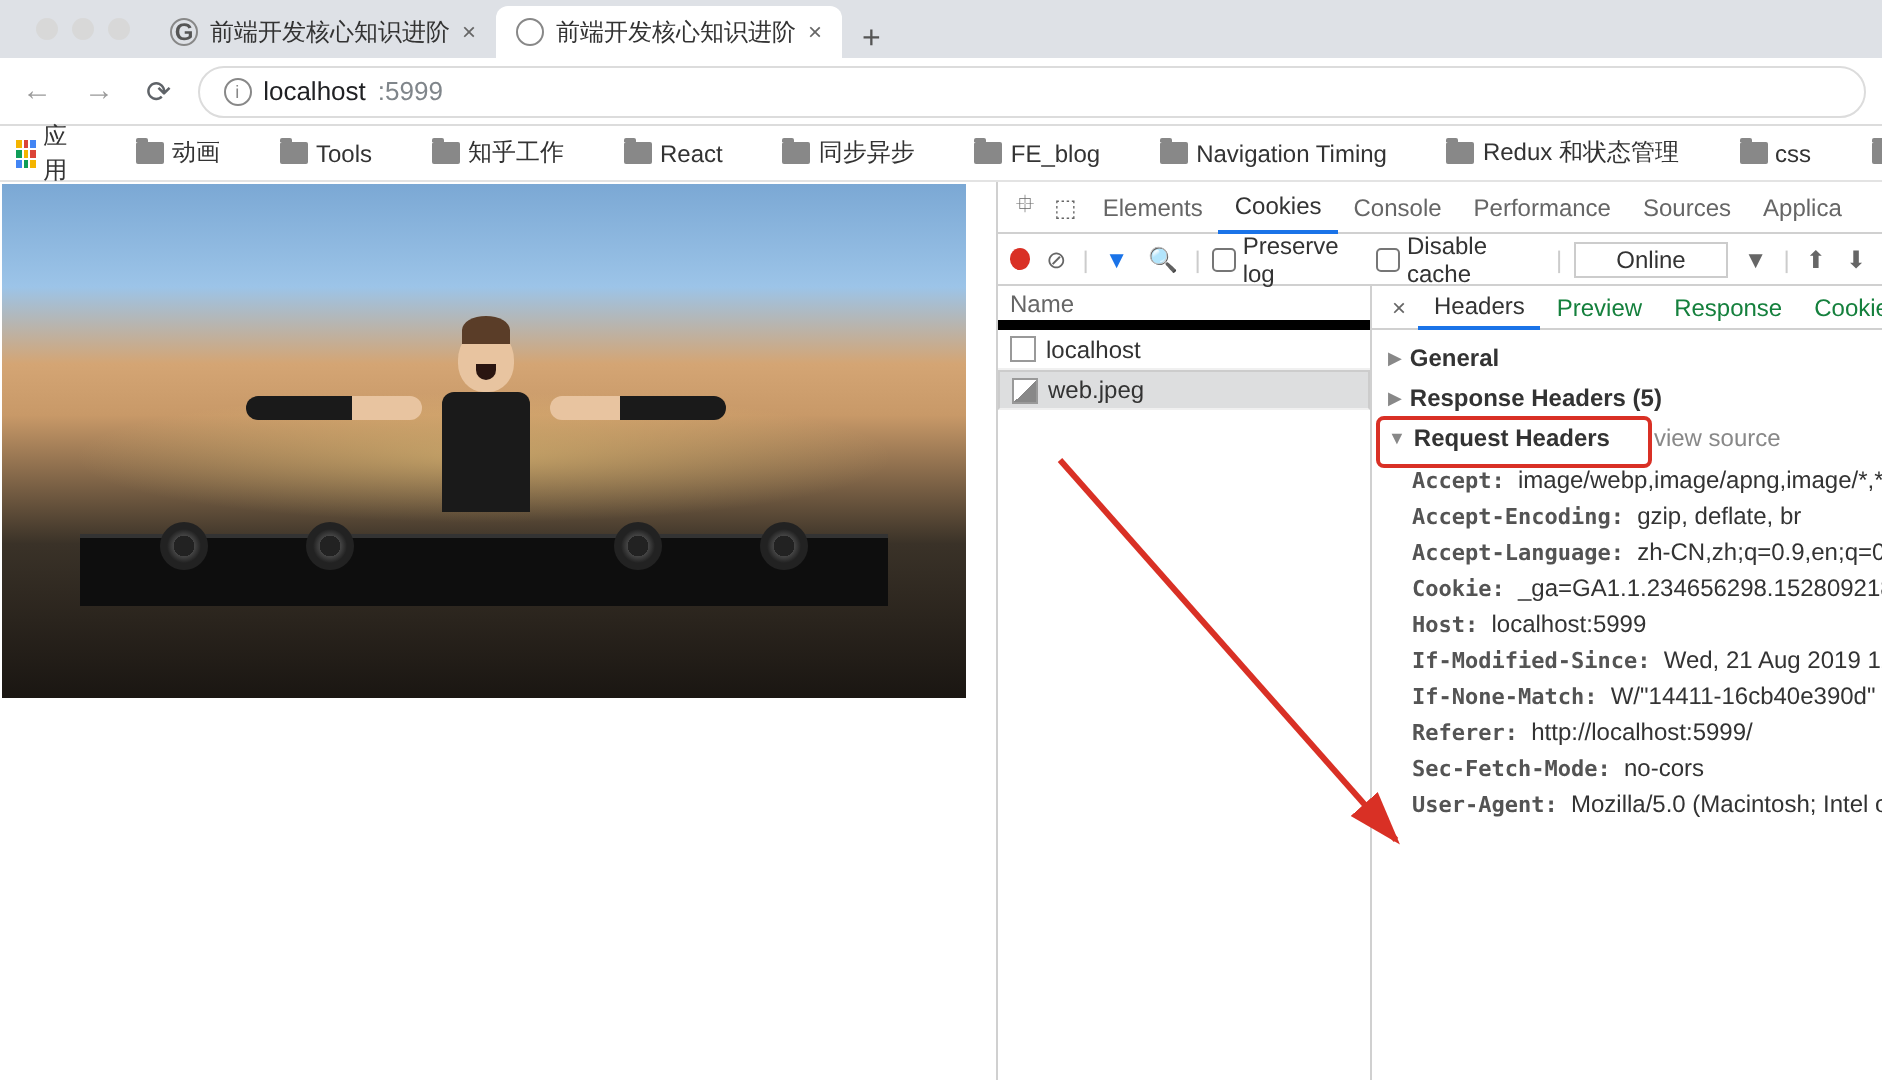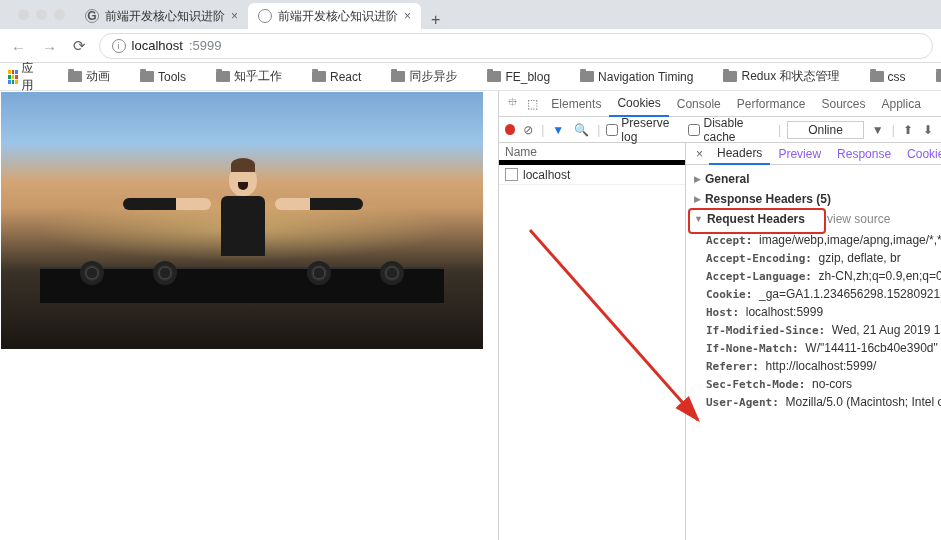--- a/index.html
+++ b/index.html
@@ -62,21 +62,21 @@
 .dt-body{flex:1;display:flex;min-height:0}
 .reqlist{width:187px;border-right:1px solid #d0d0d0;display:flex;flex-direction:column}
 .reqlist .hdr{height:22px;border-bottom:5px solid #000000;padding:0 6px;display:flex;align-items:center;color:#666}
 .reqitem{height:20px;display:flex;align-items:center;padding:0 6px;gap:5px;border-bottom:1px solid #f0f0f0}
 .reqitem.sel{background:#dddedf}
 .reqitem .ric{width:13px;height:13px;border:1px solid #999;background:#fff;flex:none}
 .reqitem .ric.img{background:linear-gradient(135deg,#fff 50%,#888 50%)}
 .detail{flex:1;display:flex;flex-direction:column;min-width:0;overflow:hidden}
 .det-tabs{height:22px;border-bottom:1px solid #d0d0d0;display:flex;align-items:center;padding-left:4px}
 .det-close{padding:0 6px;color:#666;cursor:pointer}
-.det-tab{padding:0 8px;height:100%;display:flex;align-items:center;color:#8b5cf6;cursor:pointer}
+.det-tab{padding:0 8px;height:100%;display:flex;align-items:center;color:#15803d;cursor:pointer}
 .det-tab.active{color:#333;border-bottom:2px solid #1a73e8;margin-bottom:-1px}
 .det-body{flex:1;overflow:auto;padding:4px 0}
 .sect{padding:3px 8px;display:flex;align-items:center;gap:4px;cursor:pointer}
 .sect .tri{color:#888;font-size:9px}
 .sect b{color:#333}
 .sect.boxed{position:relative}
 .sect.boxed:after{content:"";position:absolute;left:2px;top:-1px;width:134px;height:22px;border:2px solid #d93025;border-radius:4px;pointer-events:none}
 .viewsrc{color:#888;margin-left:18px}
 .hdrs{padding:2px 0 2px 20px}
 .hrow{padding:2px 0;font-family:Menlo,Consolas,monospace;font-size:11px;white-space:nowrap;color:#303030}
@@ -231,20 +231,24 @@
       <span style="color:#ccc">|</span>
       <span class="tbic">⬆</span>
       <span class="tbic">⬇</span>
     </div>
     <div class="dt-body">
       <div class="reqlist">
         <div class="hdr">Name</div>
         <div class="reqitem">
             <div class="ric"></div>
             <span>localhost</span>
+          </div>
+        <div class="reqitem sel">
+            <div class="ric img"></div>
+            <span>web.jpeg</span>
           </div>
       </div>
       <div class="detail">
         <div class="det-tabs">
           <span class="det-close">×</span>
           <span class="det-tab active">Headers</span>
           <span class="det-tab">Preview</span>
           <span class="det-tab">Response</span>
           <span class="det-tab">Cookies</span>
 

